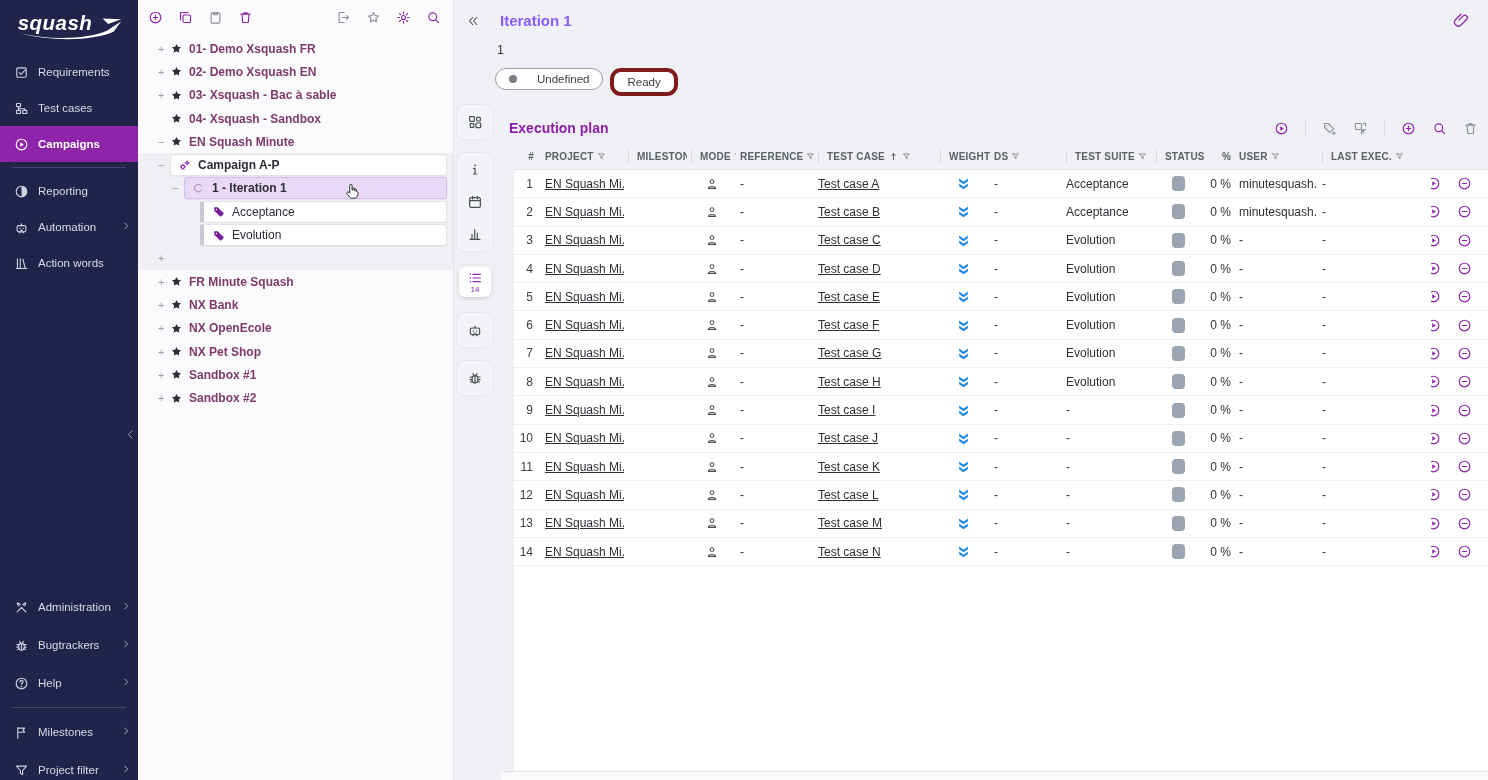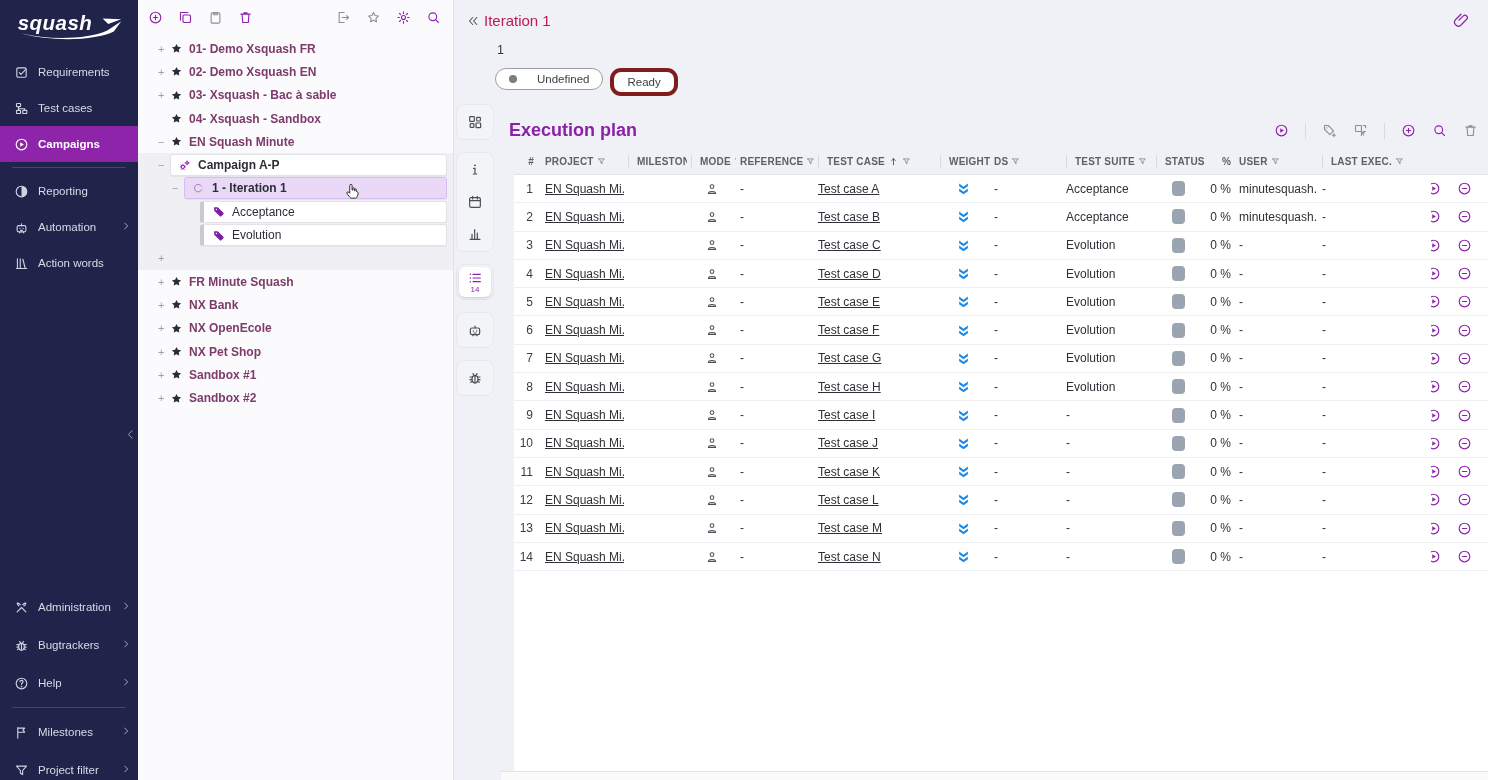--- a/index.html
+++ b/index.html
@@ -53,31 +53,31 @@
   .main{flex:1;position:relative;background:#f0f1f6;display:flex;flex-direction:column;overflow:hidden}
   .tabs{position:absolute;left:2px;top:104px;width:44px;display:flex;flex-direction:column;gap:12px;z-index:2}
   .tab-group{background:#f3f4f8;border:1px solid #e7e8ee;border-radius:8px;padding:2px;display:flex;flex-direction:column;gap:2px;width:38px;box-sizing:border-box}
   .tab-btn{width:32px;height:30px;display:flex;flex-direction:column;align-items:center;justify-content:center;color:#4b4f58;cursor:pointer;border-radius:6px}
   .tab-btn.active{background:#fff;color:#8e24aa;box-shadow:0 1px 3px rgba(0,0,0,.18)}
   .tab-count{font-size:8px;color:#8e24aa;margin-top:-1px}
 
   .hdr{padding:12px 8px 0 0}
   .hdr-row1{display:flex;align-items:center}
   .back-btn{margin-left:12px;color:#4b4f58;cursor:pointer}
-  .page-title{margin-left:4px;font-size:15px;font-weight:normal;color:#be185d}
+  .page-title{margin-left:20px;font-size:15px;font-weight:bold;color:#8b5cf6}
   .clip{margin-left:auto;margin-right:10px;color:#8e24aa;cursor:pointer}
   .hdr-ref{margin:14px 0 0 43px;font-size:12.5px;color:#34363c}
   .badges{margin:11px 0 0 41px;display:flex;gap:7px}
   .badge{display:inline-flex;align-items:center;gap:20px;height:20px;padding:0 13px;background:#fff;border-radius:11px;font-size:11.5px;color:#3c3f45}
   .badge.outlined{border:1px solid #9a9ea6}
   .badge.plain{border:4px solid #7f1d1d}
   .badge-dot{width:8px;height:8px;border-radius:50%;background:#797d84}
 
   .ep-row{margin:24px 10px 0 55px;display:flex;align-items:center}
-  .ep-title{font-size:18px;font-weight:bold;color:#8b1fa8}
+  .ep-title{font-size:14px;font-weight:bold;color:#8b1fa8}
   .ep-toolbar{margin-left:auto;display:flex;align-items:center;gap:16px}
   .vdiv{width:1px;height:16px;background:#d9d9df}
 
   
   .table-wrap{margin:7px 0 9px 60px;flex:1;display:flex;flex-direction:column;min-height:0}
   .tgrid{display:grid;grid-template-columns:27px 83px 63px 49px 78px 122px 54px 72px 90px 53px 30px 83px 113px 1fr;align-items:center}
   .thead{height:26px;border-bottom:1px solid #e3e3e9;color:#5d6069;font-size:10px;font-weight:bold;letter-spacing:.2px}
   .th{display:flex;align-items:center;gap:3px;padding:0 4px;white-space:nowrap;overflow:hidden}
   .th .funnel{color:#6a6e78}
   .th .sort{color:#3c3f45}

